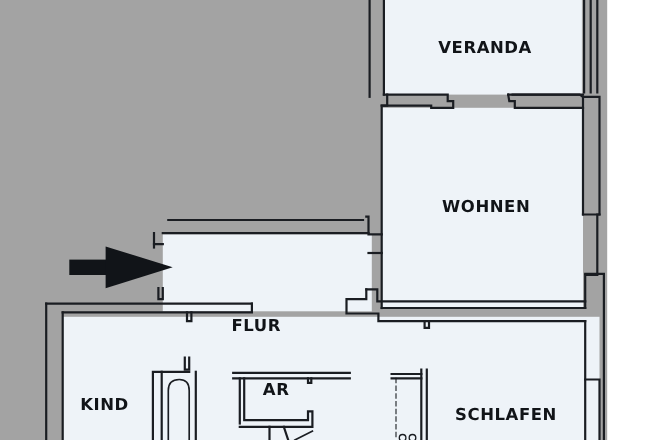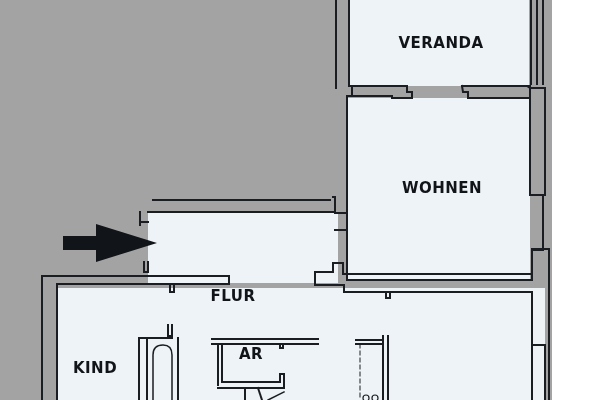--- a/index.html
+++ b/index.html
@@ -102,13 +102,14 @@
       <rect x="63" y="236" width="36" height="14" fill="#111418"></rect>
       <polygon points="96,224 157,243 96,262" fill="#111418"></polygon>
     </g>
   </svg>
 
   <div class="room-label" style="left:441px; top:43px;">VERANDA</div>
   <div class="room-label" style="left:442px; top:188px;text-align:right;">WOHNEN</div>
   <div class="room-label" style="left:233px; top:248px;margin-top:48px;">FLUR</div>
   <div class="room-label" style="left:95px; top:368px;">KIND</div>
   <div class="room-label" style="left:251px; top:354px;">AR</div>
+  <div class="room-label" style="left:460px; top:377px;">SCHLAFEN</div>
 </div>
 
 </body></html>

